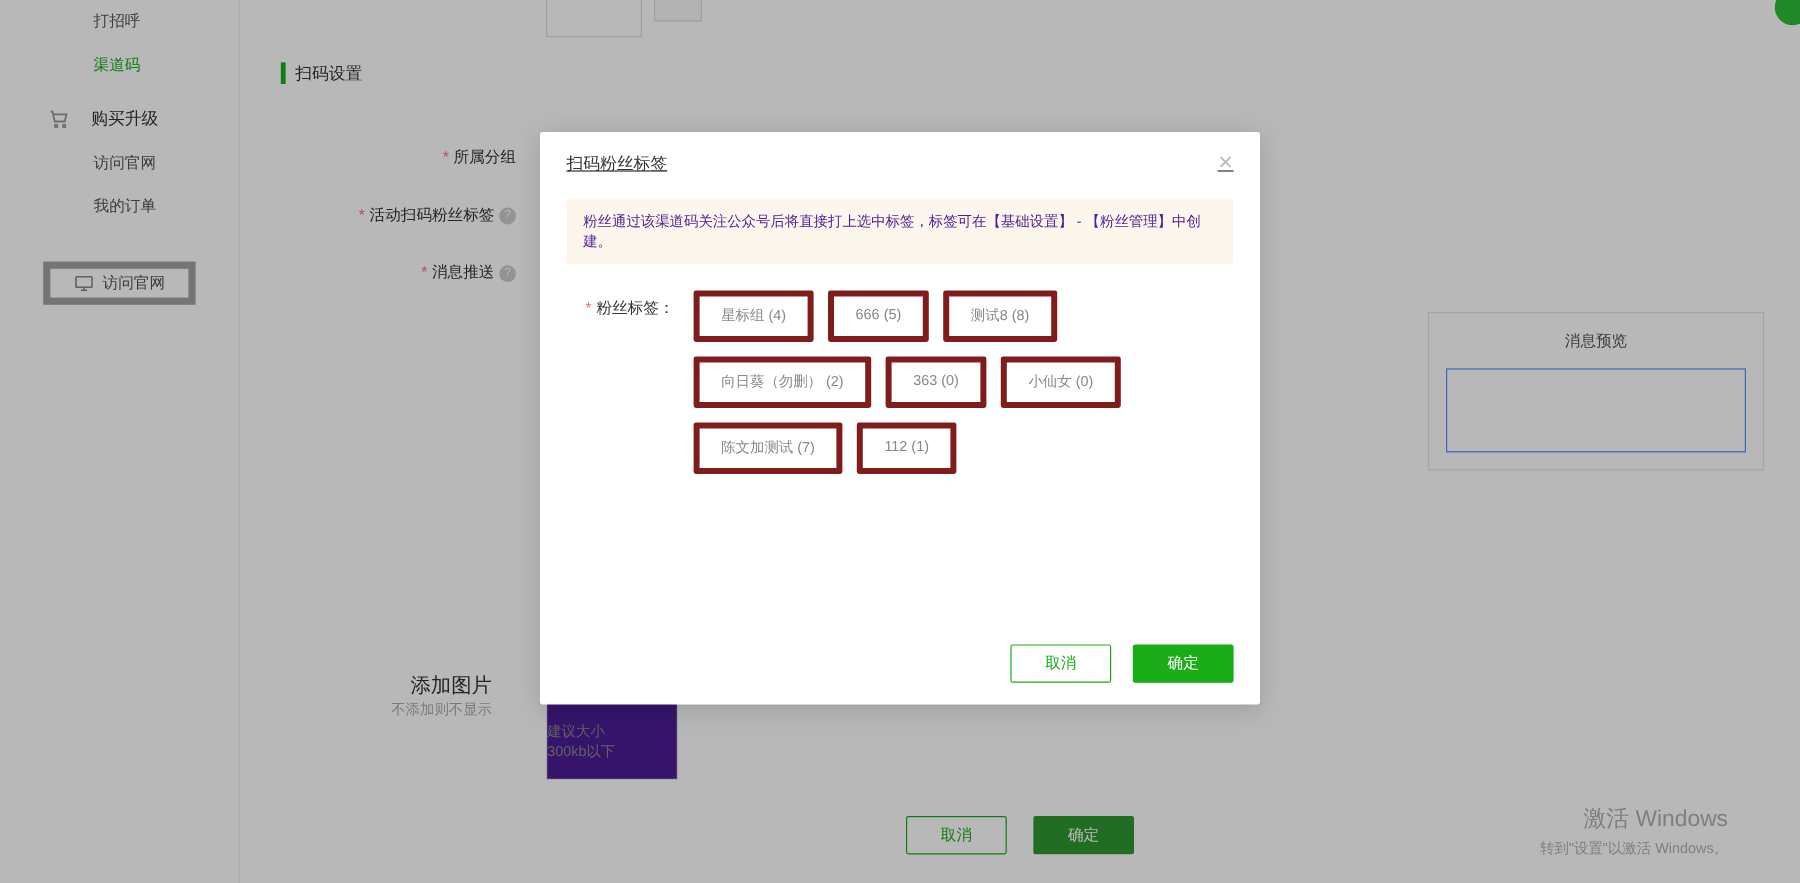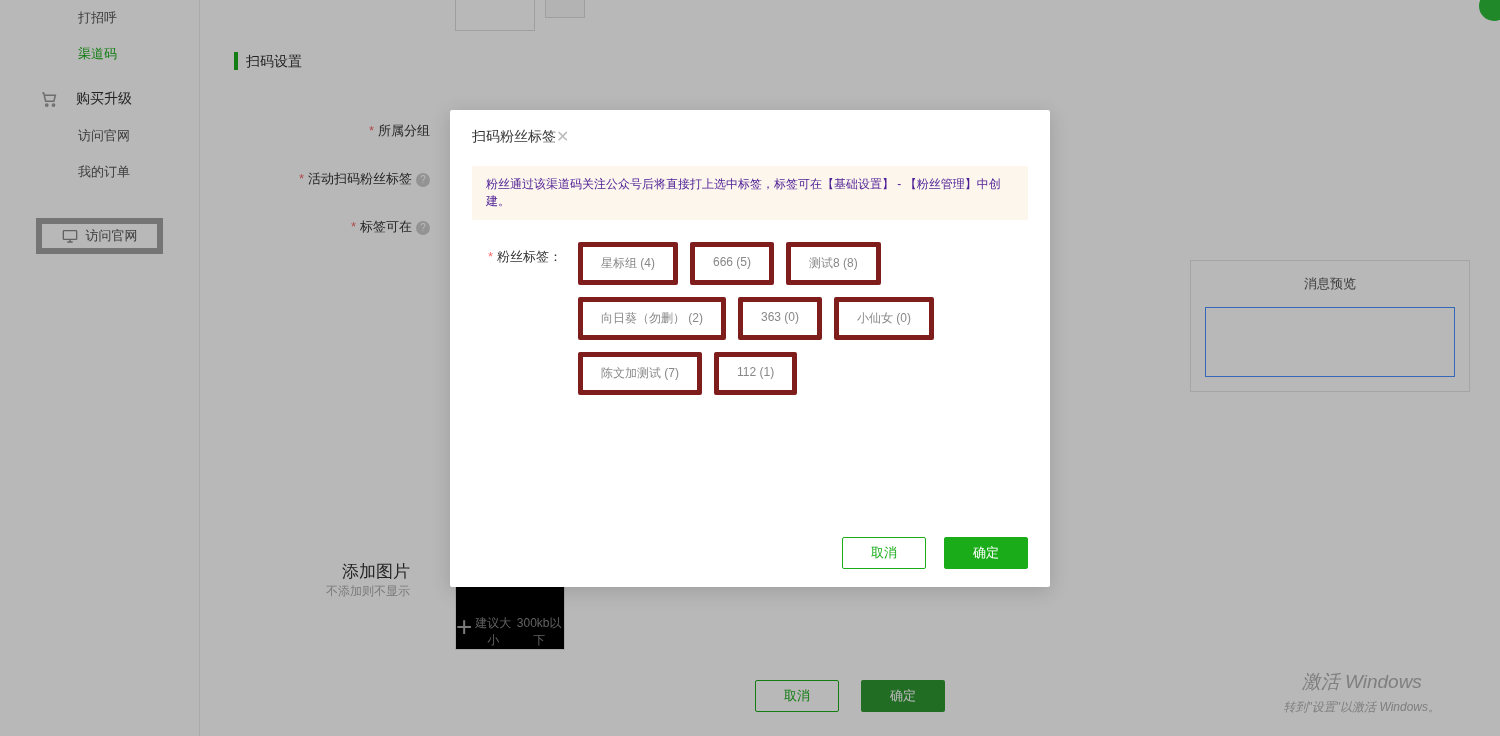--- a/index.html
+++ b/index.html
@@ -122,26 +122,27 @@
   }
 
   .upload-box {
     position: absolute;
     left: 255px;
     top: 550px;
     width: 110px;
     height: 100px;
     border: 1px solid #e5e5e5;
     display: flex;
-    align-items: flex-end;
+    flex-direction: column;
+    align-items: flex-start;
     justify-content: center;
     color: #888;
     font-size: 12px;
     text-align: center;
-    background: #000000;
+    background: #4c1d95;
   }
   .plus {
     font-size: 28px;
     color: #aaa;
     line-height: 1;
     margin-bottom: 8px;
     font-weight: 200;
   }
   .add-img-label {
     position: absolute;
@@ -199,24 +200,23 @@
   .btn-dark-green {
     background: #2f9833;
     color: #fff;
   }
 
   
   .watermark {
     position: absolute;
     right: 60px;
     bottom: 20px;
-    text-align: center;
+    text-align: right;
     color: #bbb;
     pointer-events: none;
-    font-style: italic;
   }
   .watermark .l1 { font-size: 19px; color: #b0b0b0; }
   .watermark .l2 { font-size: 12px; color: #b0b0b0; margin-top:4px; }
 
   
   .dim {
     position: absolute;
     inset: 0;
     background: rgba(0,0,0,0.28);
     z-index: 10;
@@ -232,22 +232,23 @@
     height: 477px;
     background: #fff;
     border-radius: 2px;
     box-shadow: 0 4px 20px rgba(0,0,0,0.15);
     display: flex;
     flex-direction: column;
   }
   .modal-header {
     padding: 18px 22px 10px 22px;
     display: flex;
-    justify-content: flex-start;
+    justify-content: space-between;
     align-items: center;
+    text-decoration: underline;
   }
   .modal-title { font-size: 14px; color: #333; }
   .close-x {
     color: #bbb;
     font-size: 16px;
     cursor: pointer;
     line-height: 1;
   }
   .modal-body {
     padding: 10px 22px;
@@ -358,21 +359,21 @@
     </div>
 
     <div class="form-row">
       <div class="form-label">
         <span class="req">*</span><span>活动扫码粉丝标签</span><span class="help-icon">?</span>
       </div>
     </div>
 
     <div class="form-row">
       <div class="form-label">
-        <span class="req">*</span><span>标签可在</span><span class="help-icon">?</span>
+        <span class="req">*</span><span>消息推送</span><span class="help-icon">?</span>
       </div>
     </div>
 
     <div class="add-img-label">
       <div style="font-size:17px;color:#333;">添加图片</div>
       <div class="subtext">不添加则不显示</div>
     </div>
 
     <div class="upload-box">
       <div class="plus">+</div>

